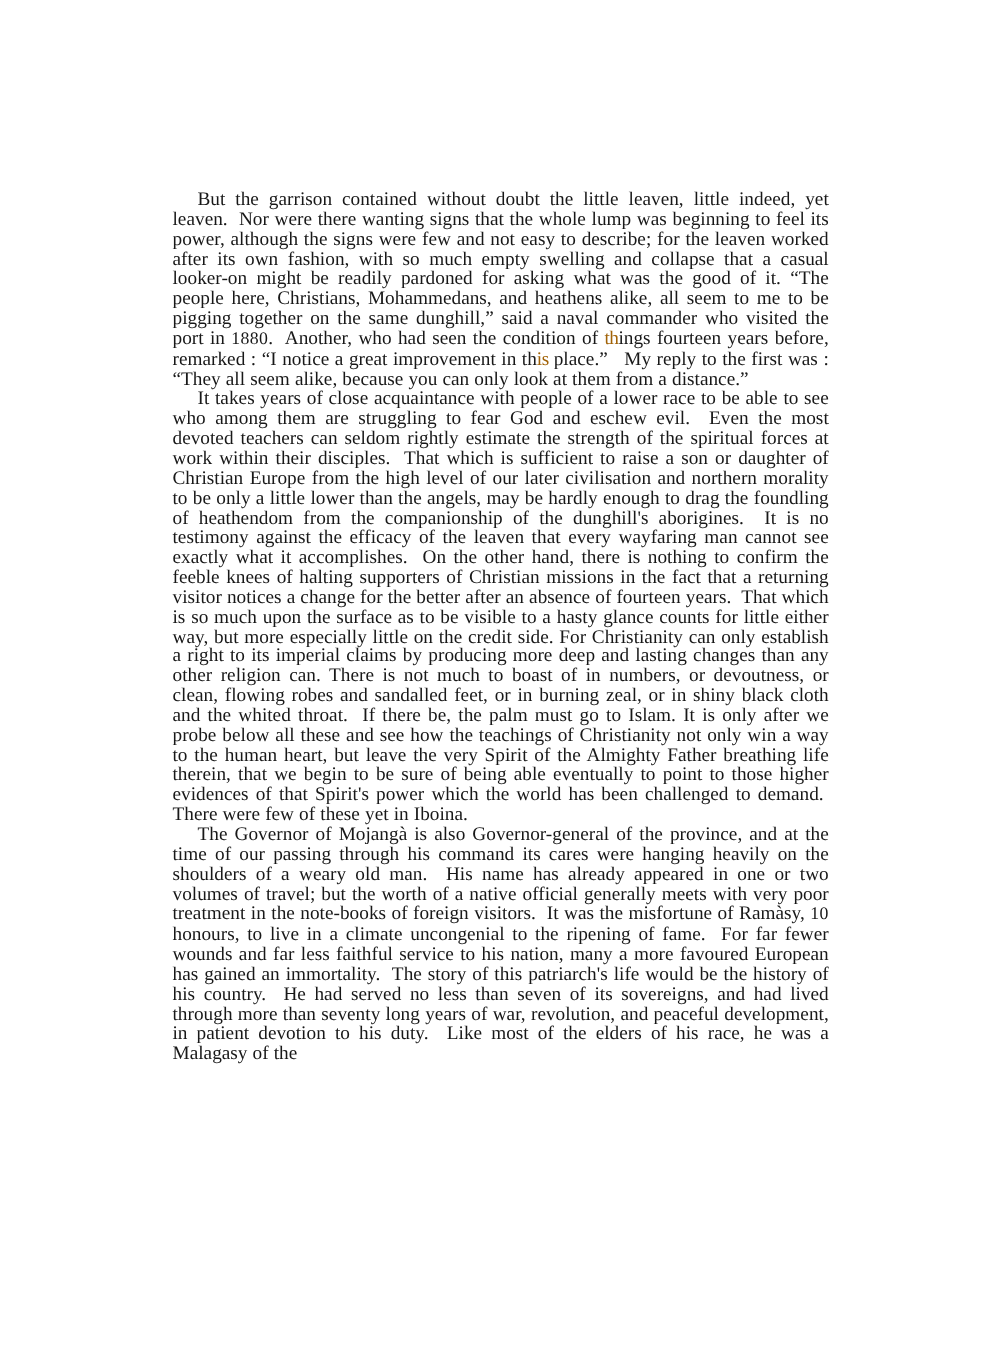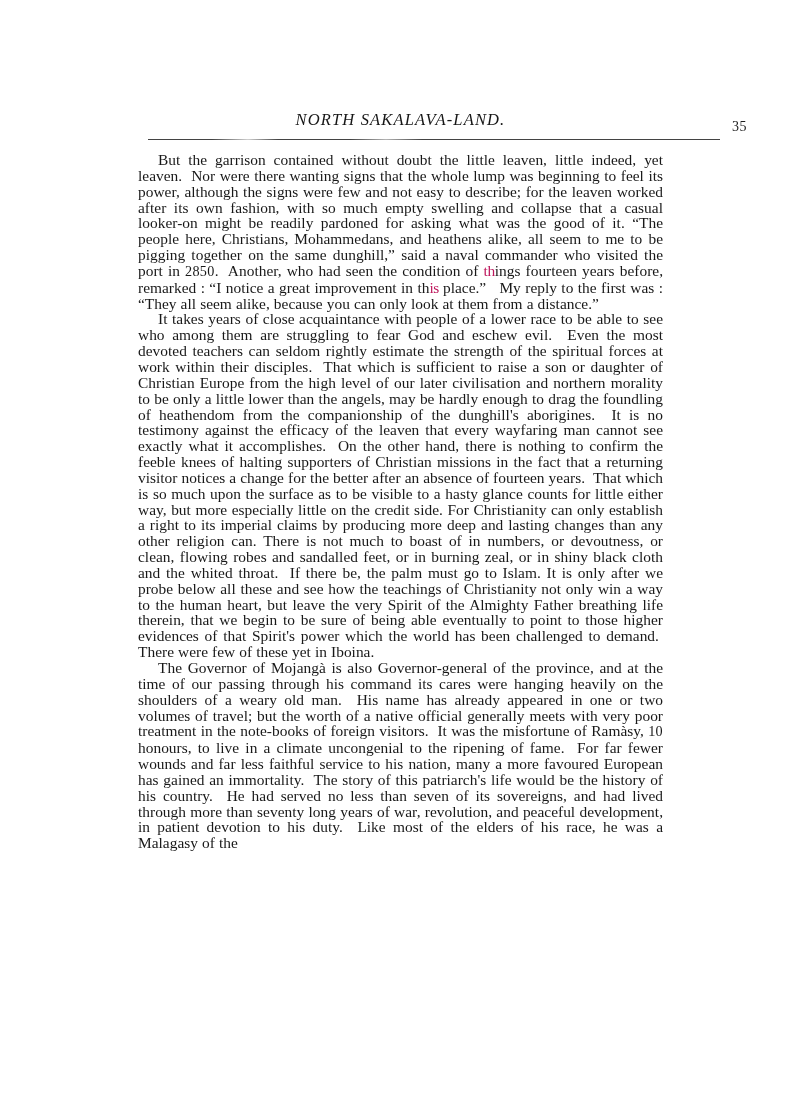--- a/index.html
+++ b/index.html
@@ -99,46 +99,41 @@
     -webkit-font-smoothing: none;
   }
 
   
   .osf {
     font-size: 14.2px;
     letter-spacing: .3px;
   }
 
   .blotch {
-    color: #be185d;
+    color: #a16207;
     letter-spacing: -0.4px;
   }
 </style>
 </head>
 <body>
 
 <div class="page">
 
-  <div class="running-head">
-    <div class="head-title">NORTH SAKALAVA-LAND.</div>
-    <div class="head-folio">35</div>
-    <div class="head-rule"></div>
-  </div>
 
   <div class="textblock">
 
     <p class="para">But the garrison contained without doubt the little leaven, little
     indeed, yet leaven.&nbsp; Nor were there wanting signs that the whole lump
     was beginning to feel its power, although the signs were few and not
     easy to describe; for the leaven worked after its own fashion, with so
     much empty swelling and collapse that a casual looker-on might be
     readily pardoned for asking what was the good of it. “The people
     here, Christians, Mohammedans, and heathens alike, all seem to me to
     be pigging together on the same dunghill,” said a naval commander who
-    visited the port in <span class="osf">2850</span>.&nbsp; Another, who had seen the condition of
+    visited the port in <span class="osf">1880</span>.&nbsp; Another, who had seen the condition of
     <span class="blotch">th</span>ings fourteen years before, remarked : “I notice a great improvement
     in th<span class="blotch">is&nbsp;</span>place.”&nbsp;&nbsp; My reply to the first was : “They all seem alike, because
     you can only look at them from a distance.”</p>
 
     <p class="para">It takes years of close acquaintance with people of a lower race to be
     able to see who among them are struggling to fear God and eschew
     evil.&nbsp; Even the most devoted teachers can seldom rightly estimate the
     strength of the spiritual forces at work within their disciples.&nbsp; That
     which is sufficient to raise a son or daughter of Christian Europe from
     the high level of our later civilisation and northern morality to be only

